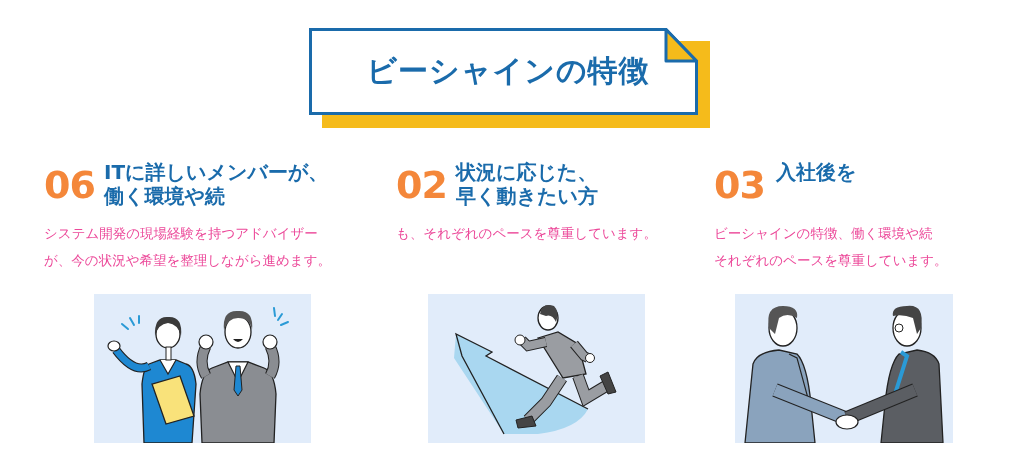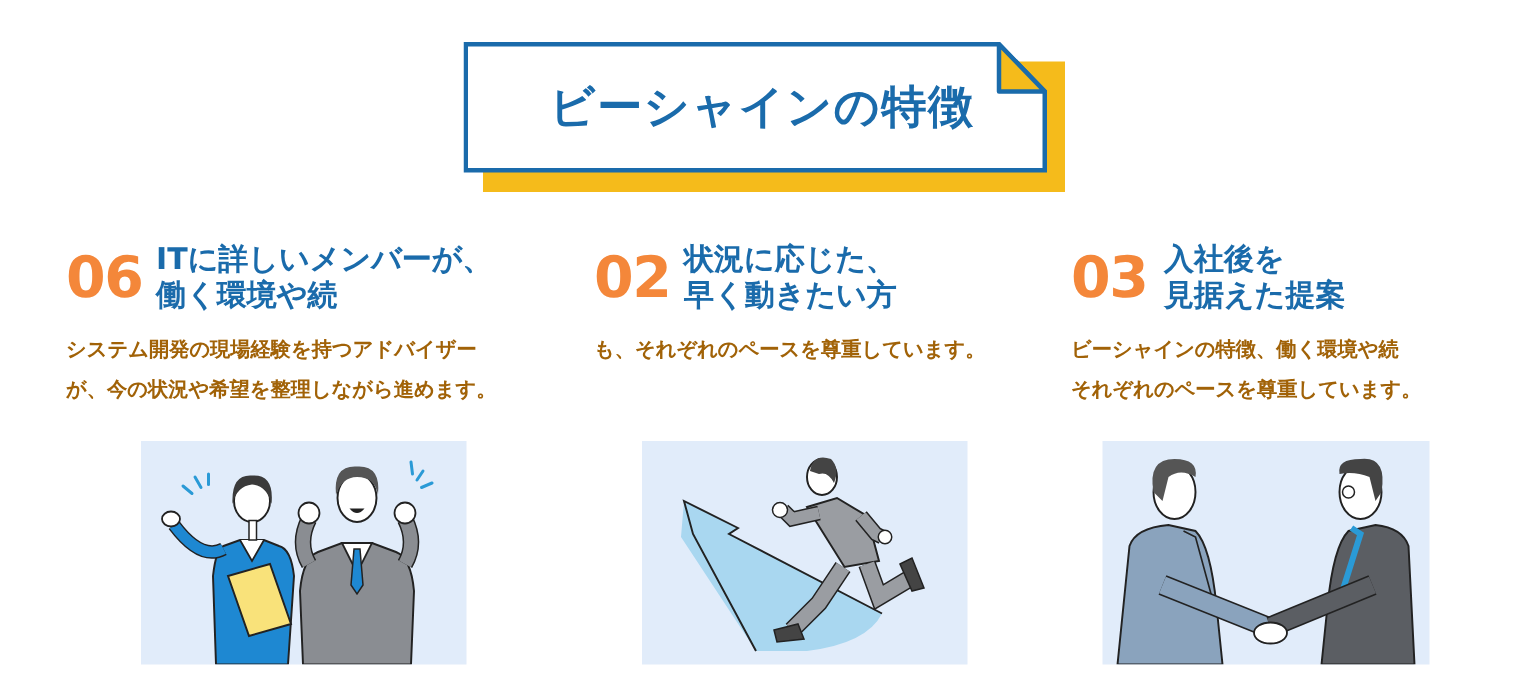--- a/index.html
+++ b/index.html
@@ -24,21 +24,21 @@
       font-size: 38px; font-weight: bold; color: #f4873a; letter-spacing: -1px;
       line-height: 46px;
     }
     .feature .heading {
       position: absolute; top: 0;
       font-size: 20px; font-weight: bold; color: #1a6bab; line-height: 24px;
       white-space: nowrap;
     }
     .feature .desc {
       position: absolute; top: 60px; left: 0;
-      font-size: 13.5px; font-weight: bold; color: #a16207; line-height: 27px;
+      font-size: 13.5px; font-weight: normal; color: #ec4899; line-height: 27px;
       white-space: nowrap;
     }
     .f1 { left: 44px; width: 320px; }
     .f1 .heading { left: 60px; }
     .f2 { left: 396px; width: 300px; }
     .f2 .heading { left: 60px; }
     .f3 { left: 714px; width: 280px; }
     .f3 .heading { left: 62px; }
 
     .illus { position: absolute; top: 294px; width: 217px; height: 149px; background: #e1ecfa; overflow: hidden; }
@@ -81,21 +81,20 @@
   </div>
   <div class="desc">
     <div>も、それぞれのペースを尊重しています。</div>
   </div>
 </div>
 
 <div class="feature f3">
   <div class="num">03</div>
   <div class="heading">
     <div>入社後を</div>
-    <div>見据えた提案</div>
   </div>
   <div class="desc">
     <div>ビーシャインの特徴、働く環境や続</div>
     <div>それぞれのペースを尊重しています。</div>
   </div>
 </div>
 
 <div class="illus i1">
   <svg width="217" height="149" viewBox="0 0 217 149">
     <g stroke="#2a9ad6" stroke-width="2" stroke-linecap="round">

